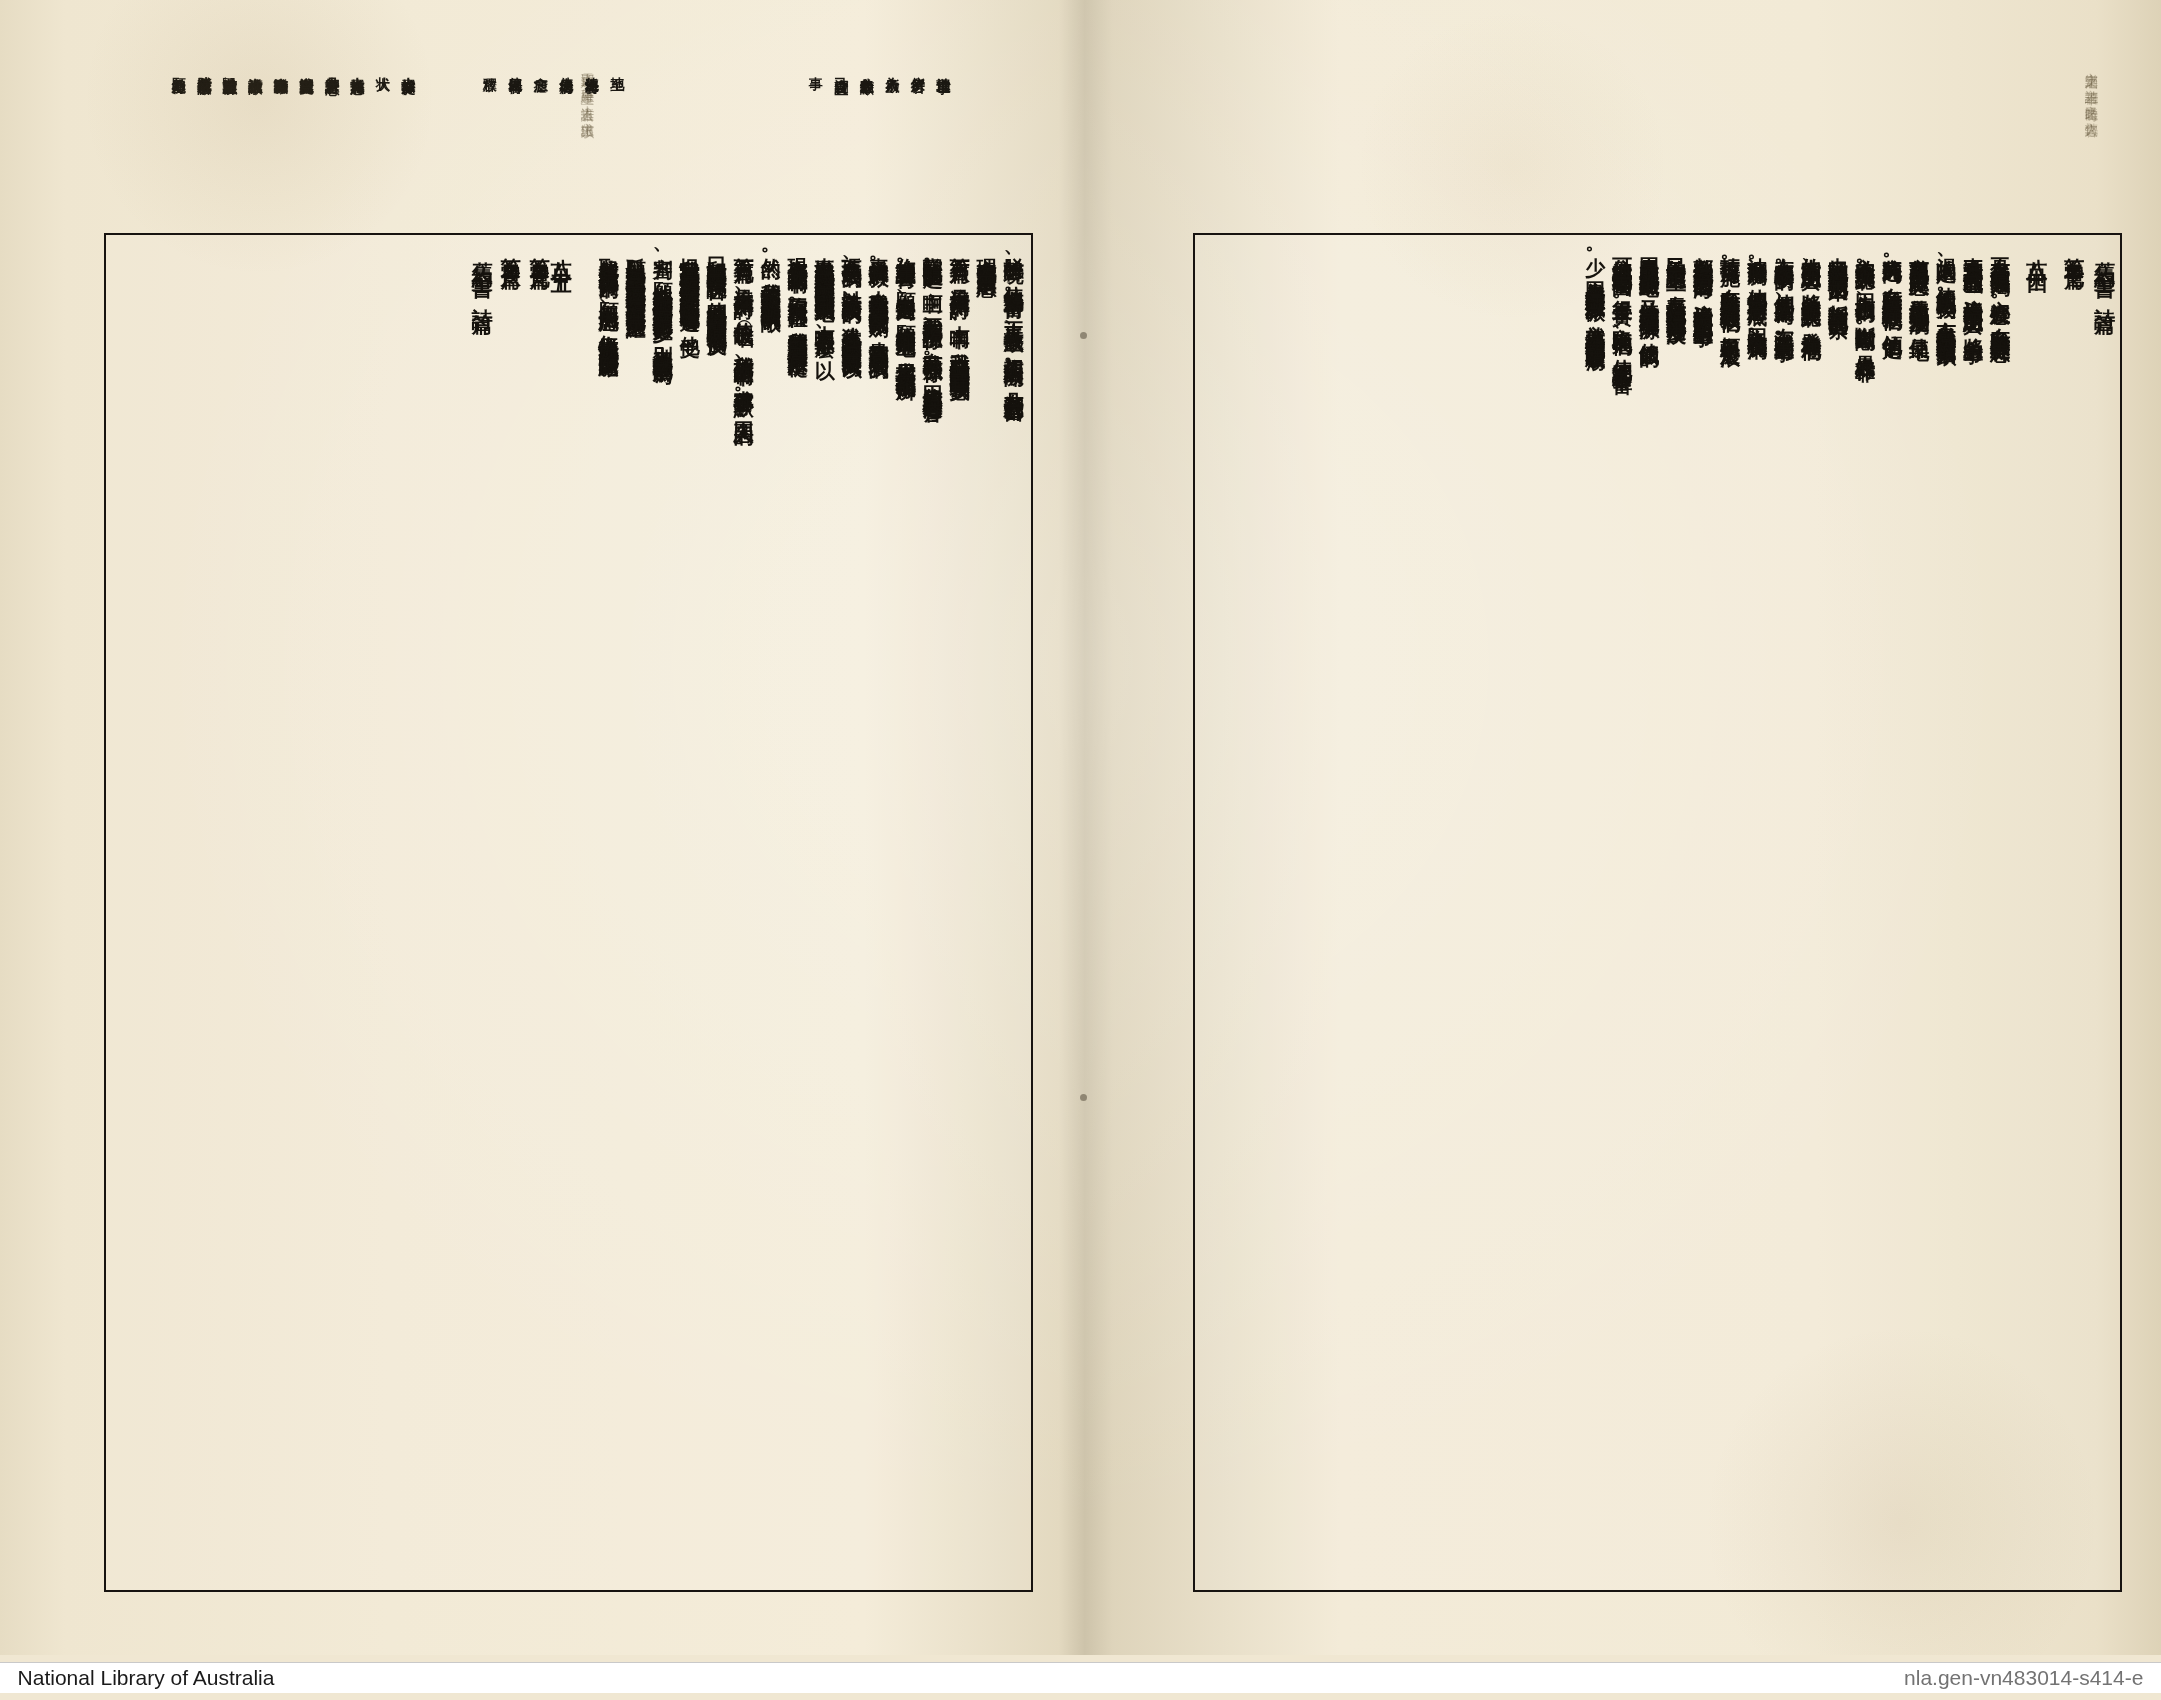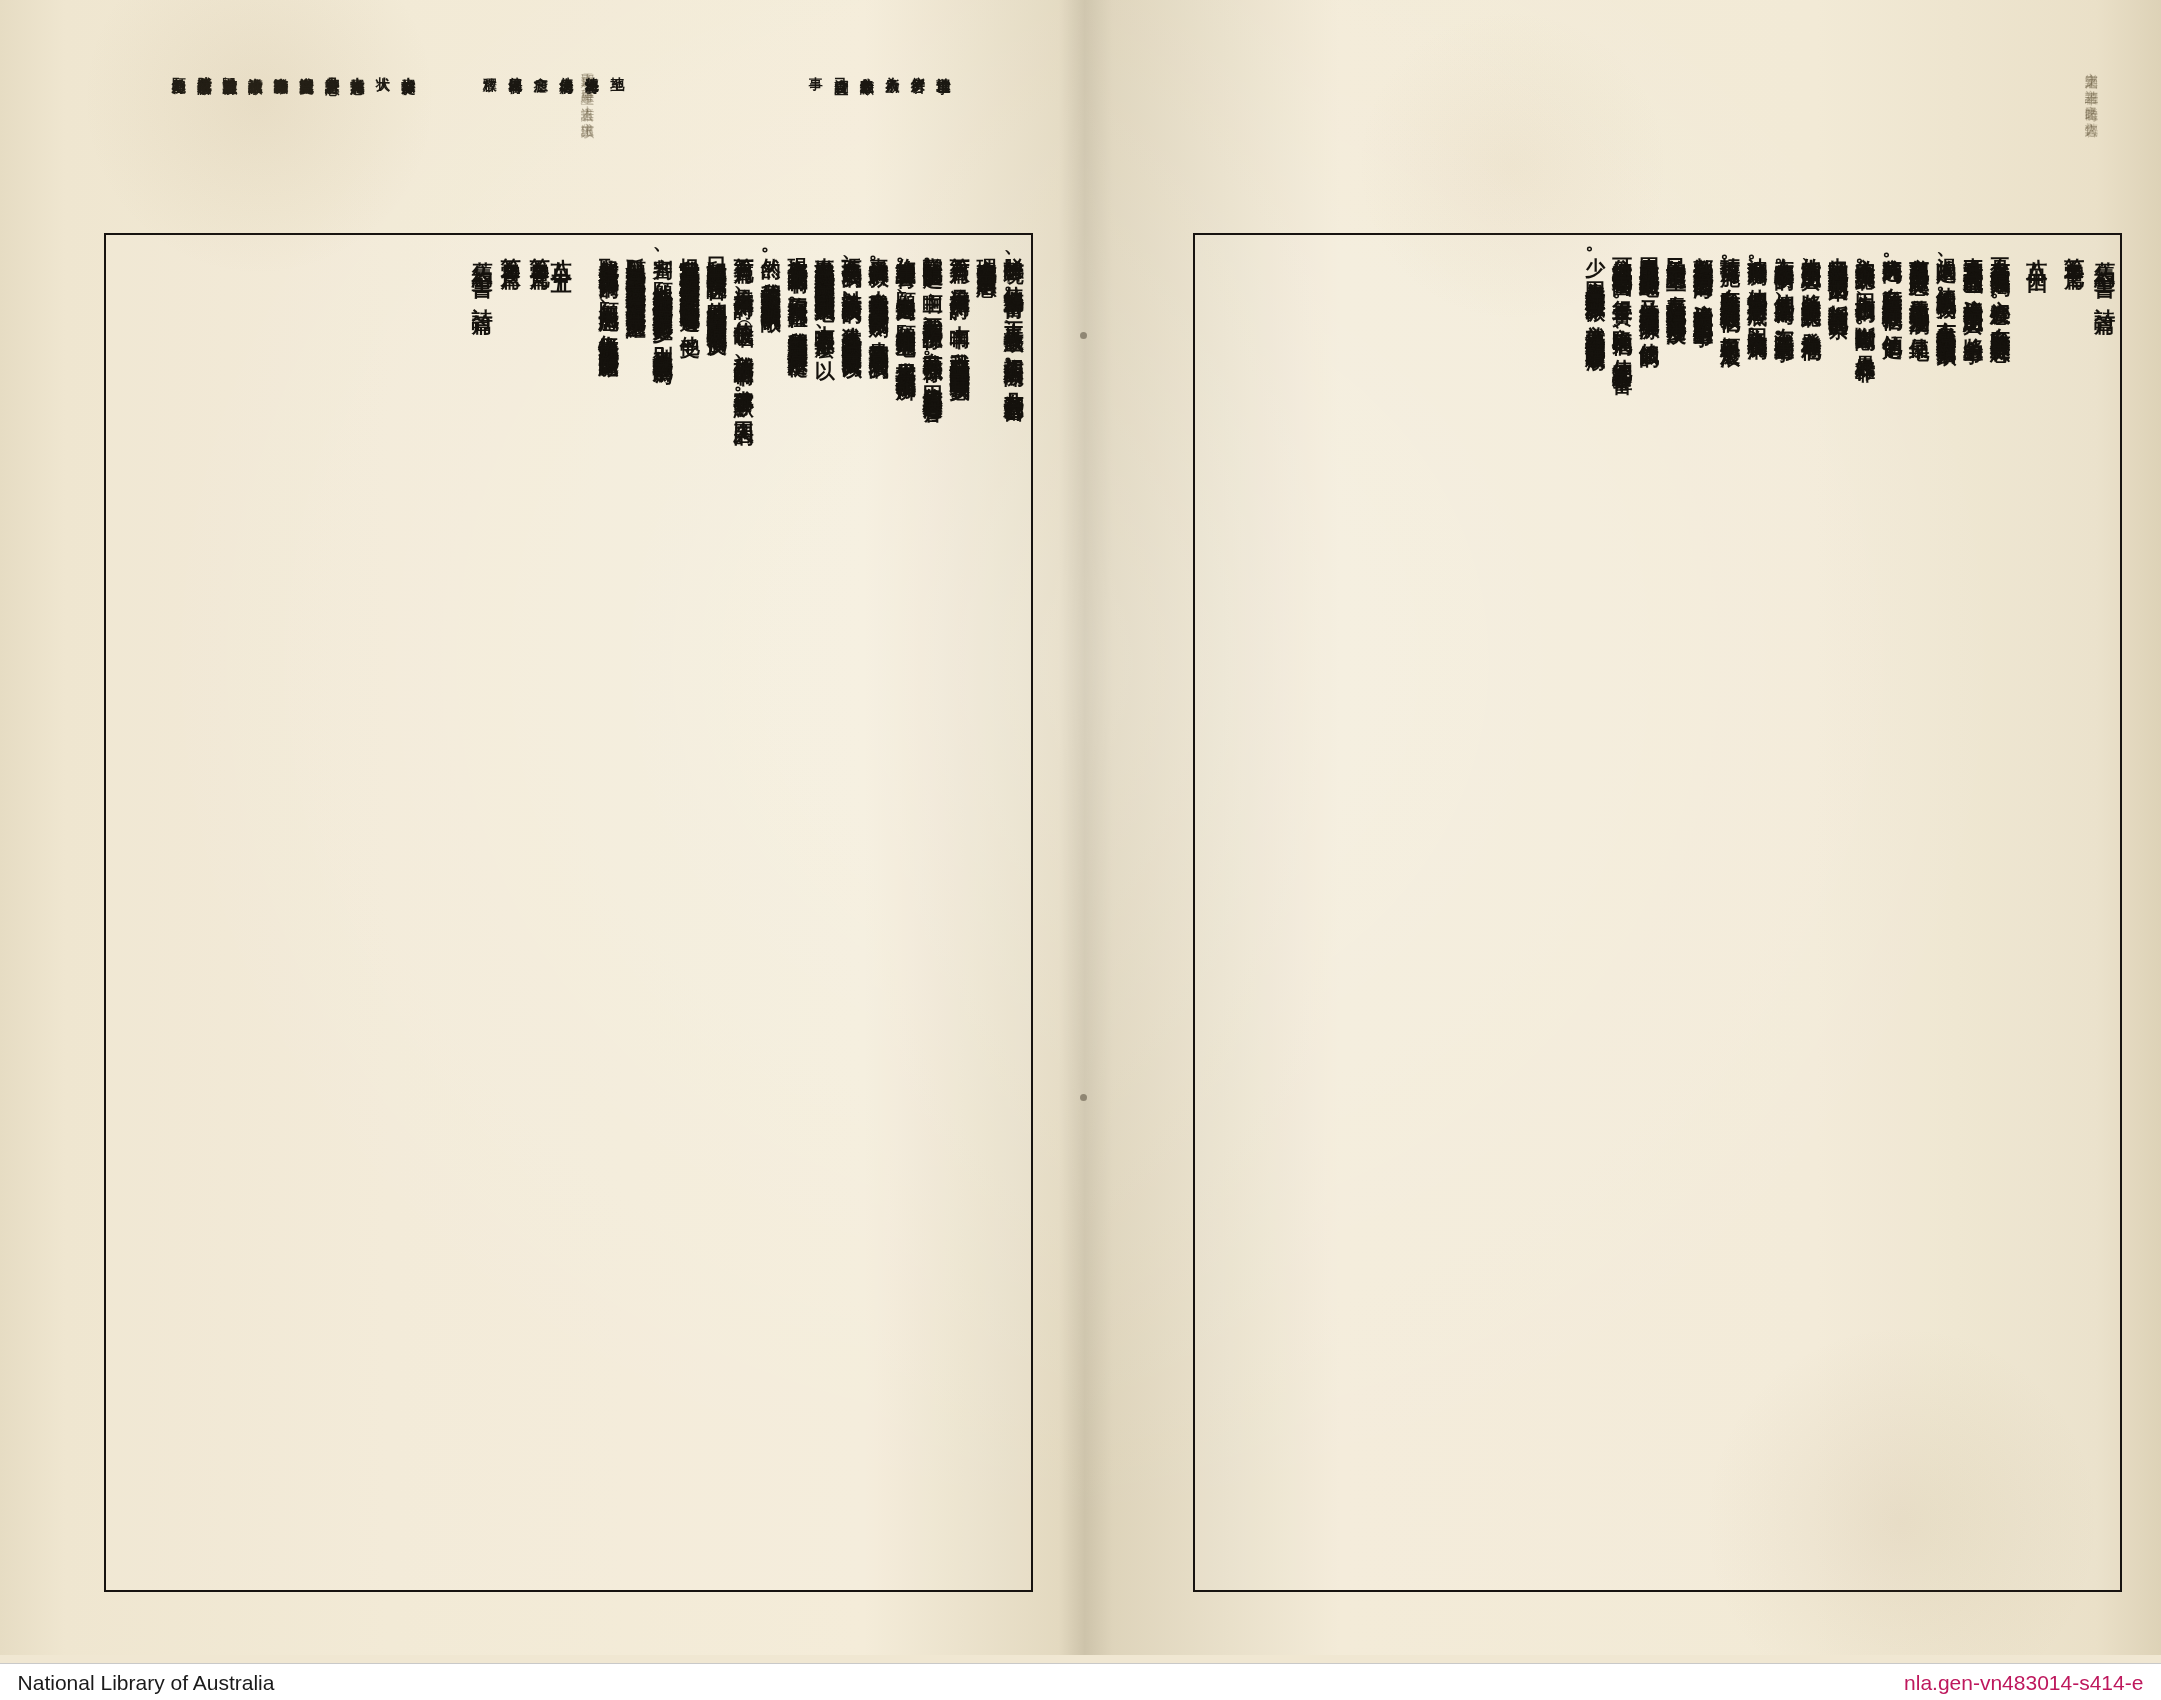--- a/index.html
+++ b/index.html
@@ -128,35 +128,35 @@
     font-size: 20px;
     width: 29px;
     font-weight: bold;
     letter-spacing: 3.1px;
   }
   .spacer { width: 13.5px; }
   
   .footer {
     position: absolute;
     left: 0;
-    bottom: 0;
-    width: 2161px;
-    height: 38px;
+    bottom: 8px;
+    width: 2161px;
+    height: 31px;
     background: #ffffff;
     border-top: 1px solid #c9c9c9;
     display: flex;
     align-items: center;
     justify-content: space-between;
     padding: 0 17.6px;
     box-sizing: border-box;
     font-family: "Liberation Sans", sans-serif;
     font-size: 21px;
     color: #1a1a1a;
   }
-  .footer .right { color: #be185d; }
+  .footer .right { color: #737373; }
   .gutter-dot {
     position: absolute;
     width: 7.3px; height: 7.3px;
     border-radius: 50%;
     background: rgba(60,50,35,0.45);
   }
 </style>
 </head>
 <body>
 

